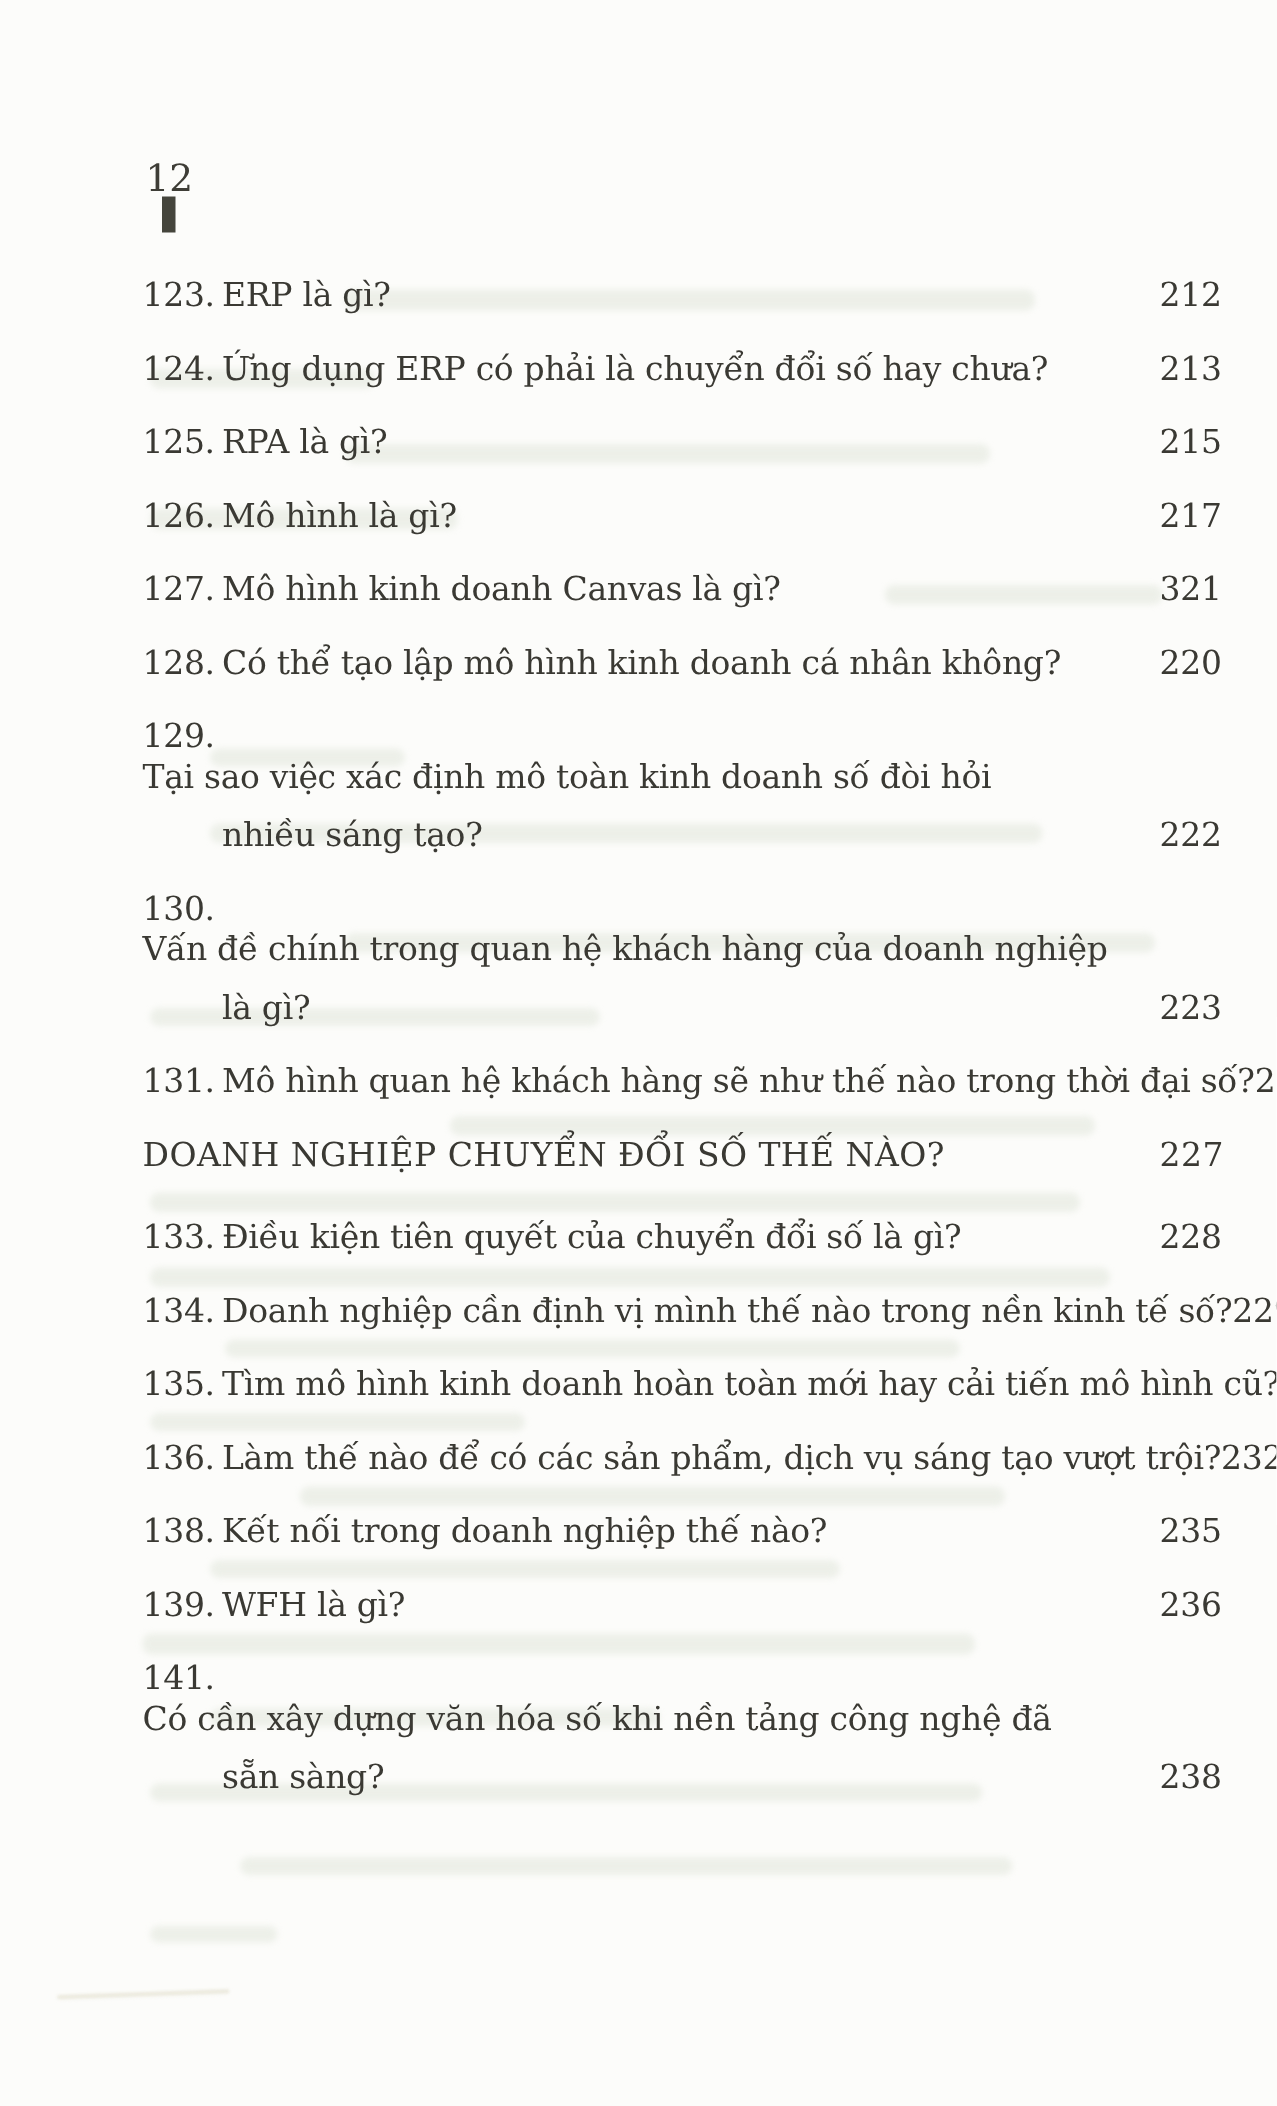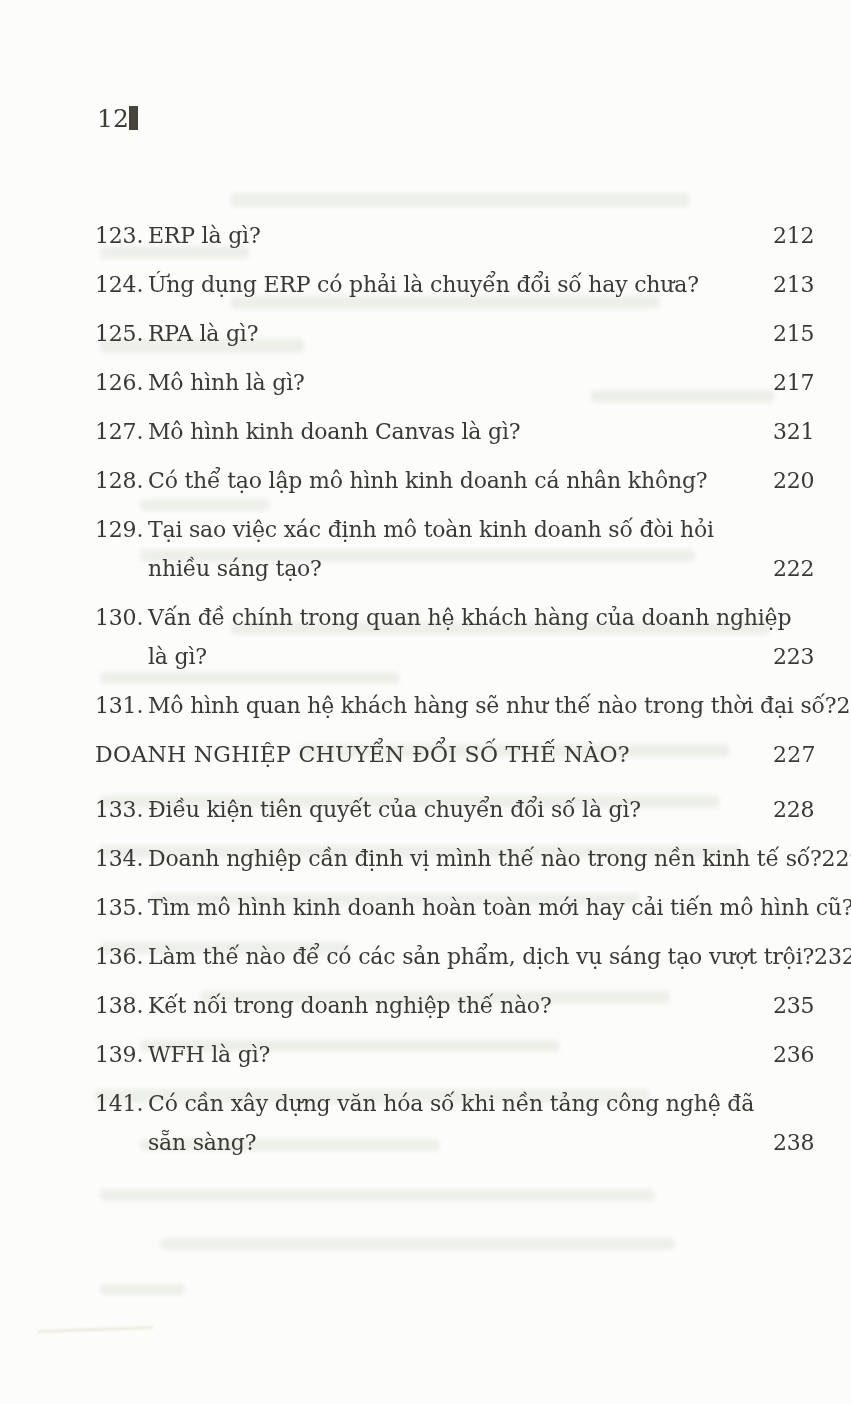--- a/index.html
+++ b/index.html
@@ -36,38 +36,38 @@
     border-radius: 2px;
     transform: rotate(-2deg);
   }
   .running-header {
     position: absolute;
     left: 97px;
     top: 104px;
     display: flex;
     align-items: center;
     gap: 0;
+    flex-direction: column;
   }
   .running-header .folio {
     font-size: 25px;
     line-height: 30px;
     color: #3e3d36;
   }
   .running-header .folio-bar {
     width: 9px;
     height: 24px;
     background: #45453c;
     margin-top: -3px;
   }
   .toc {
     position: absolute;
     left: 95px;
     top: 184px;
     width: 722px;
-    margin-top: 38px;
   }
   .row {
     display: flex;
     align-items: baseline;
     font-size: 22px;
     line-height: 27px;
     letter-spacing: -0.2px;
     margin-bottom: 22px;
     white-space: nowrap;
   }
@@ -77,21 +77,21 @@
   }
   .txt {
     flex: none;
   }
   .pg {
     margin-left: auto;
     flex: none;
     min-width: 44px;
     text-align: left;
   }
-  .entry2 .r1 { margin-bottom: 12px; }
+  .entry2 .r1 { margin-bottom: 12px; flex-direction: column; }
   .row.heading {
     margin-top: 11px;
     margin-bottom: 28px;
     letter-spacing: 0.3px;
     gap: 12px;
   }
 </style>
 </head>
 <body>
 

